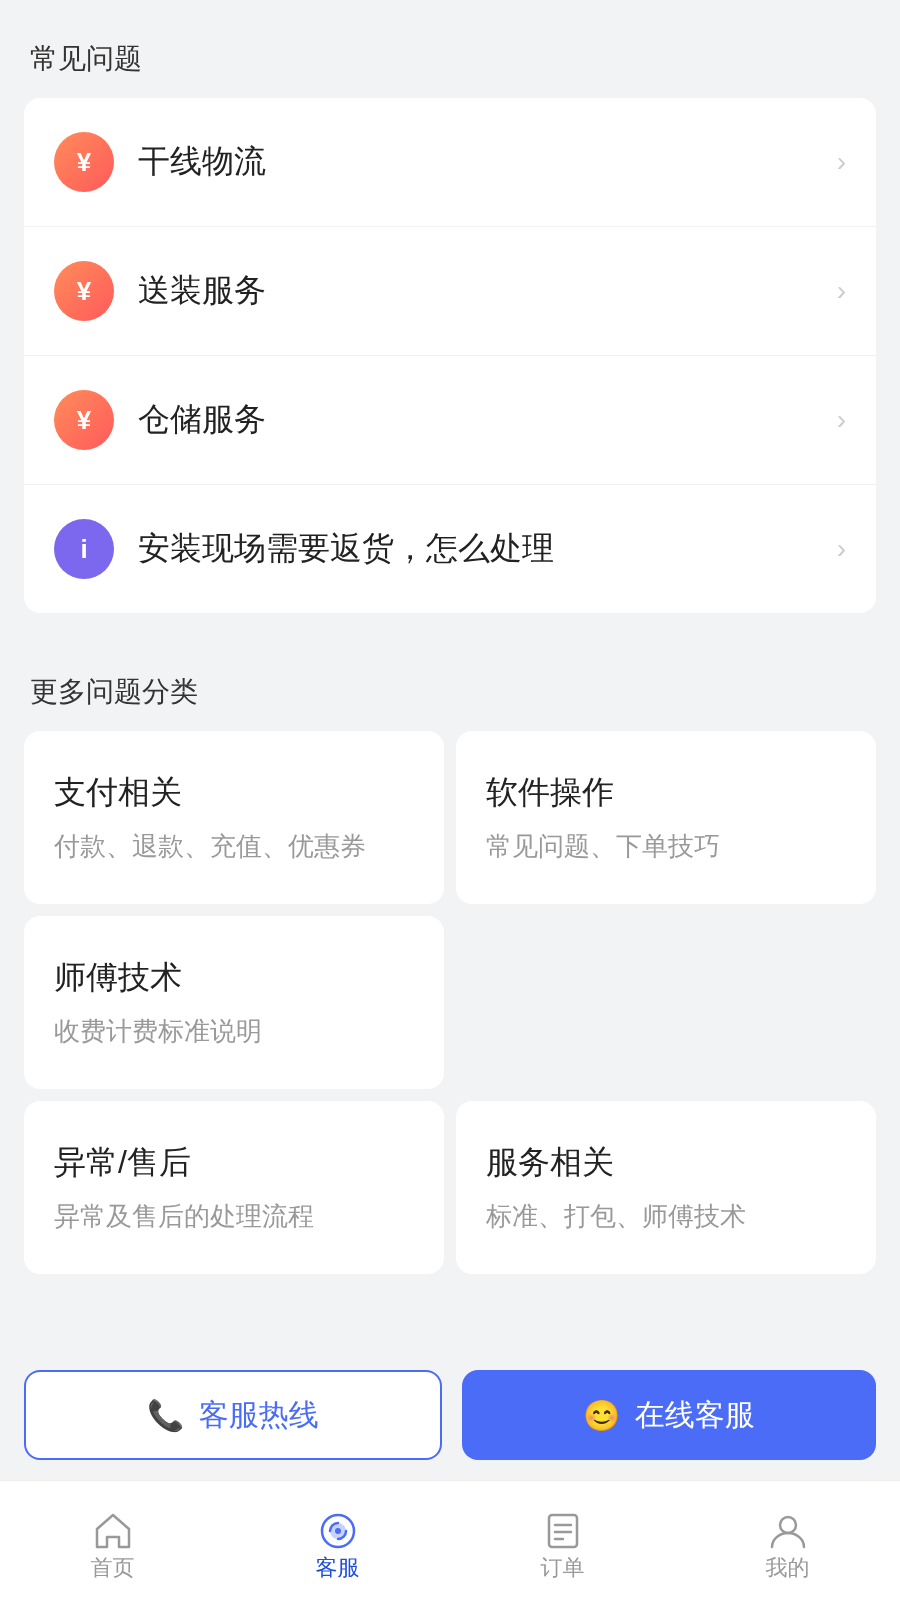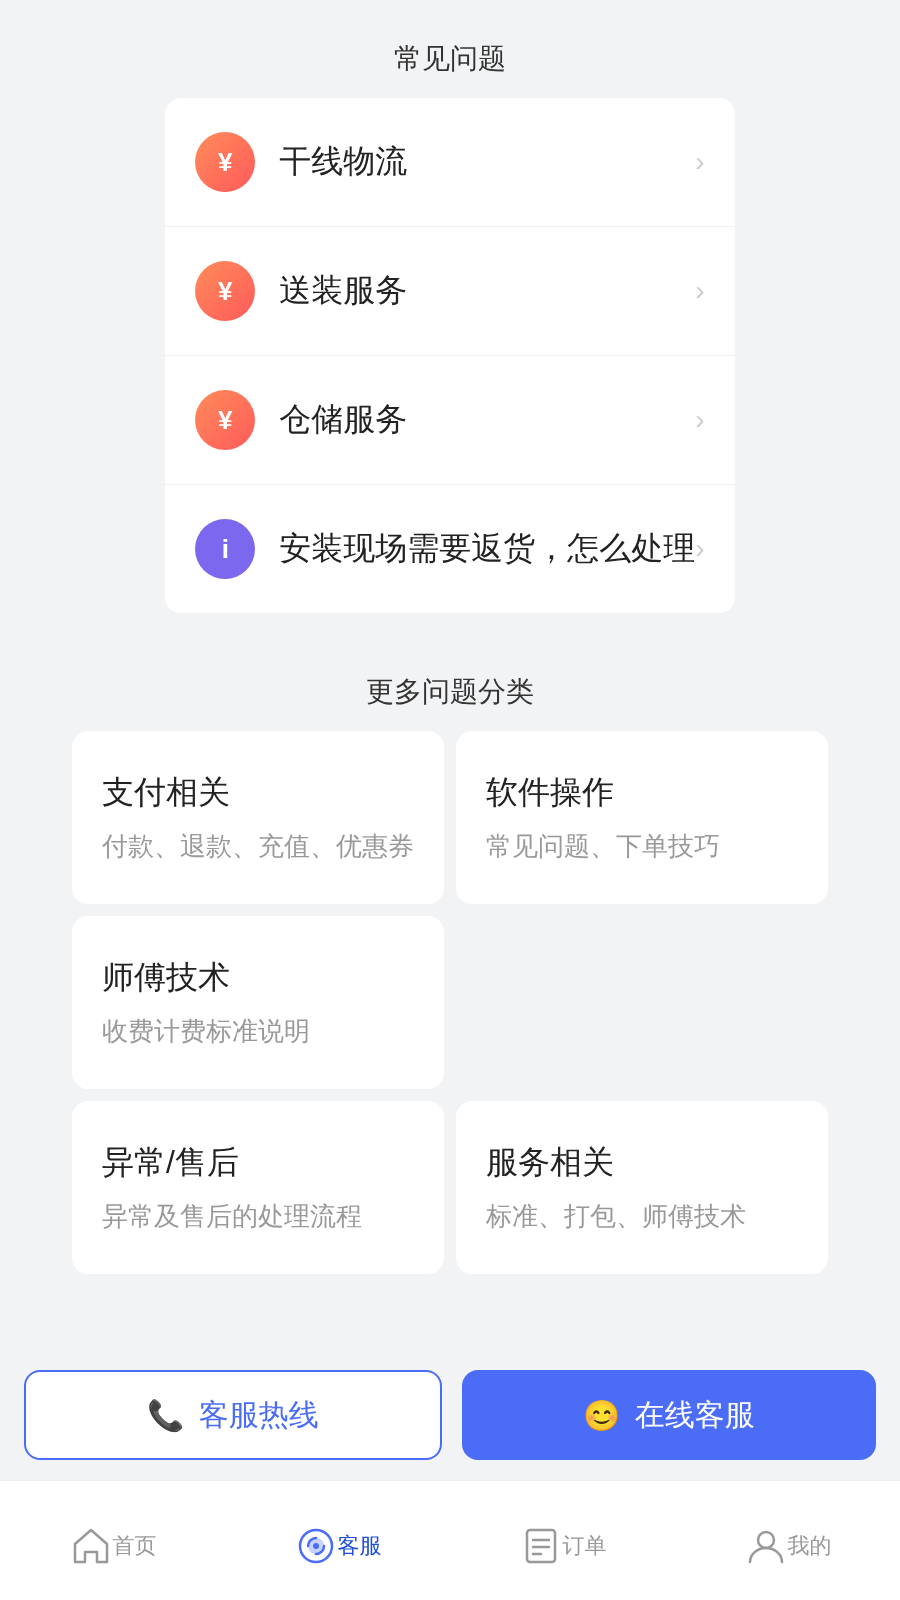--- a/index.html
+++ b/index.html
@@ -18,21 +18,20 @@
       overflow-x: hidden;
     }
 
     .page-wrapper {
       width: 900px;
       min-height: 1600px;
       background-color: #f2f3f5;
       display: flex;
       flex-direction: column;
       padding-bottom: 160px;
-      align-items: center;
     }
 
     
     .section-label {
       font-size: 28px;
       color: #333;
       padding: 40px 30px 20px 30px;
       font-weight: 400;
     }
 
@@ -186,21 +185,21 @@
       height: 120px;
       background: #fff;
       display: flex;
       align-items: center;
       border-top: 1px solid #eee;
     }
 
     .nav-item {
       flex: 1;
       display: flex;
-      flex-direction: row;
+      flex-direction: column;
       align-items: center;
       justify-content: center;
       gap: 0;
       cursor: pointer;
       padding-top: 10px;
     }
 
     .nav-icon {
       width: 44px;
       height: 44px;

